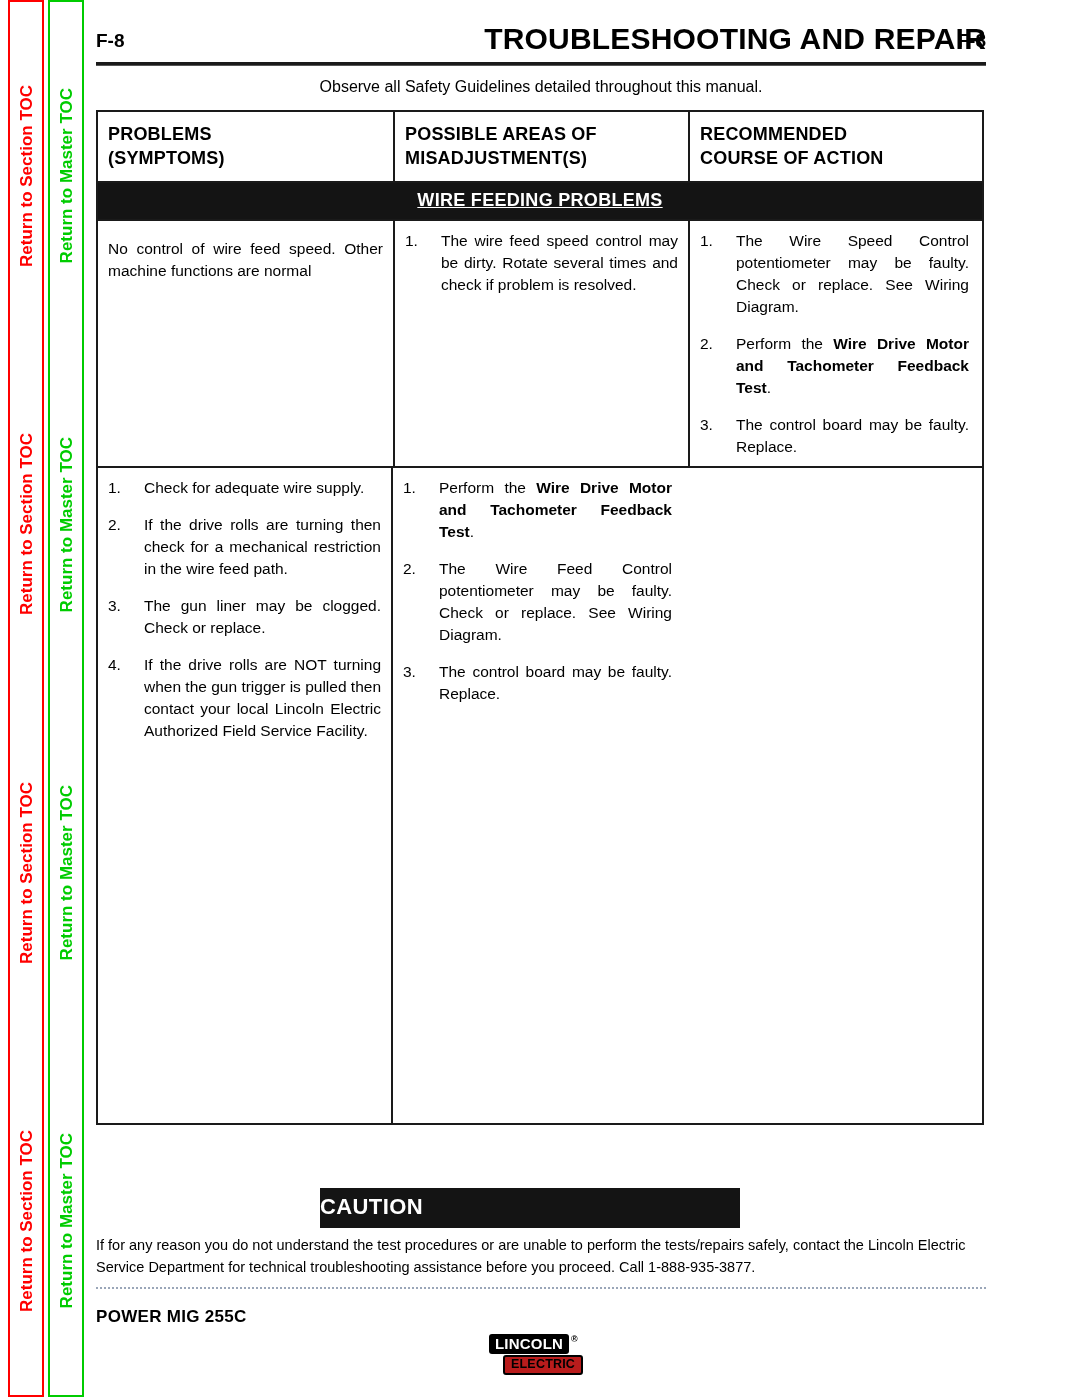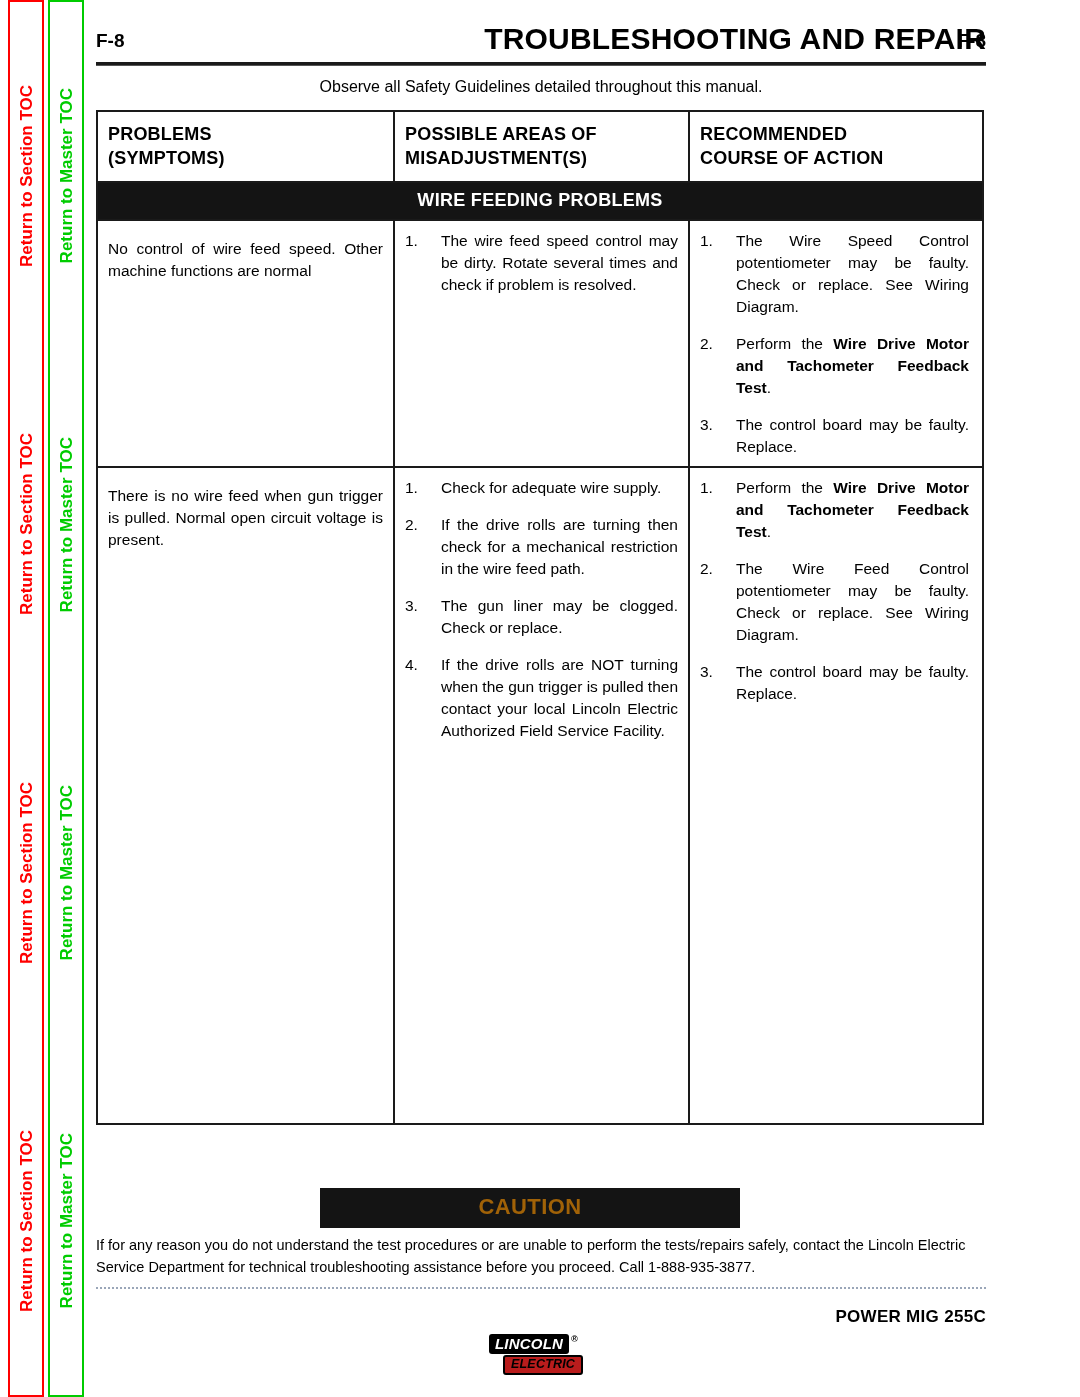--- a/index.html
+++ b/index.html
@@ -138,20 +138,21 @@
 
   .banner {
     background: #141414;
     color: #ffffff;
     text-align: center;
     font-size: 18px;
     font-weight: bold;
     letter-spacing: 0.3px;
     padding: 7px 0 8px 0;
     border-bottom: 2px solid #1a1a1a;
+    text-decoration: underline;
   }
 
   .body-row .cell { padding-top: 9px; }
   .row-sep { border-bottom: 2px solid #1a1a1a; }
 
   .sym {
     font-size: 15.5px;
     line-height: 1.42;
     text-align: justify;
     text-justify: inter-word;
@@ -185,22 +186,21 @@
   .r1-min-h { min-height: 205px; }
   .r2-min-h { min-height: 655px; }
 
   
   .caution-bar {
     position: absolute;
     left: 224px;
     top: 1188px;
     width: 420px;
     background: #141414;
-    color: #a16207;
-    text-align: center;
+    color: #ffffff;
     font-size: 22px;
     font-weight: bold;
     letter-spacing: 0.4px;
     padding: 6px 0 8px 0;
   }
   .caution-text {
     position: absolute;
     left: 0;
     top: 1234px;
     width: 890px;
@@ -215,37 +215,36 @@
     width: 890px;
     border-top: 2px dotted #9aa6b8;
   }
 
   
   .footer-model {
     position: absolute;
     left: 0;
     top: 1307px;
     width: 890px;
-    text-align: right;
+    text-align: left;
     font-size: 17px;
     font-weight: bold;
     letter-spacing: 0.3px;
   }
   .logo-wrap {
     position: absolute;
     left: 0;
     top: 1334px;
     width: 890px;
     display: flex;
     justify-content: center;
   }
   .logo {
     position: relative;
     width: 104px;
-    font-style: italic;
   }
   .logo-top {
     position: relative;
     display: flex;
     align-items: flex-start;
   }
   .logo-lincoln {
     background: #000000;
     color: #ffffff;
     font-size: 15px;
@@ -347,23 +346,20 @@
           </li>
           <li>
             <span class="num">3.</span>
             <span>The control board may be faulty. Replace.</span>
           </li>
         </ol>
       </div>
     </div>
 
     <div class="tbl-row body-row">
-      <div class="cell c1 r2-min-h">
-        <div class="sym">There is no wire feed when gun trigger is pulled. Normal open circuit voltage is present.</div>
-      </div>
       <div class="cell c2 r2-min-h">
         <ol class="numlist">
           <li>
             <span class="num">1.</span>
             <span>Check for adequate wire supply.</span>
           </li>
           <li>
             <span class="num">2.</span>
             <span>If the drive rolls are turning then check for a mechanical restriction in the wire feed path.</span>
           </li>

